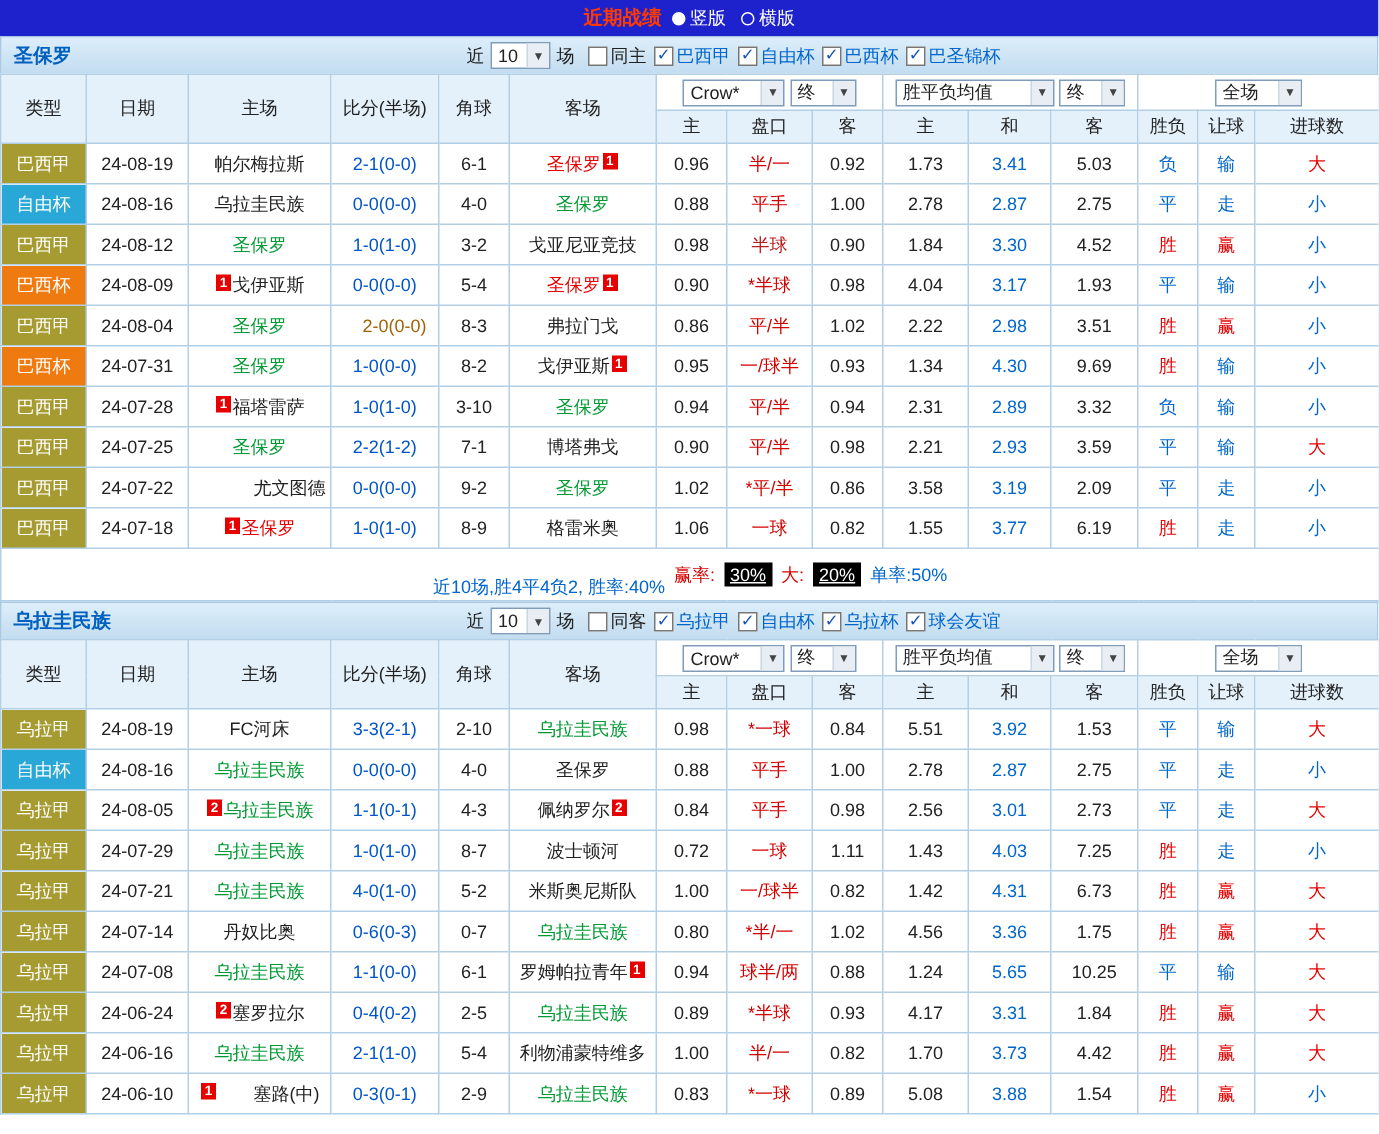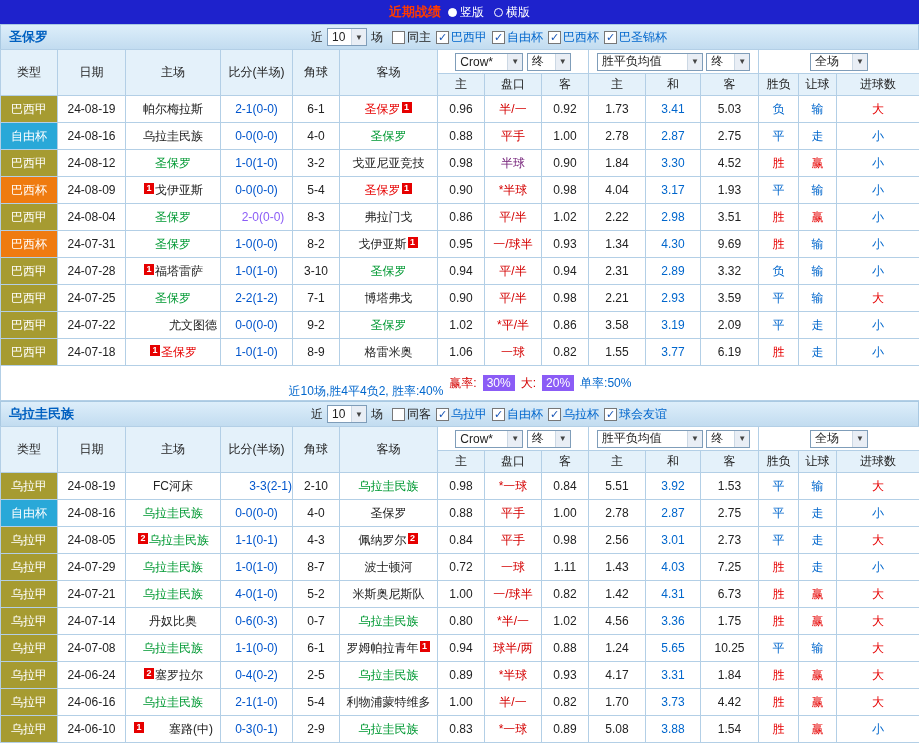--- a/index.html
+++ b/index.html
@@ -33,21 +33,21 @@
   table { border-collapse:collapse; width:919px; table-layout:fixed; }
   th, td { border:1px solid #b3cfe6; text-align:center; padding:0; overflow:hidden; white-space:nowrap; }
   thead th { background:#e4f1fa; font-weight:normal; color:#222; height:22px; }
   thead th.selcell { background:#fff; height:24px; }
   tbody td { height:27px; background:#fff; }
   td.league { color:#fff; }
   .rc { display:inline-block; background:#e60000; color:#fff; font-size:9px; font-weight:bold; line-height:11px; min-width:10px; height:11px; vertical-align:3px; margin:0 1px; }
   .tn { cursor:pointer; }
   .summary-row td { height:24px; }
   .summary { display:inline-flex; justify-content:center; align-items:center; gap:6px; }
-  .pct-badge { background:#8b5cf6; color:#fff; padding:1px 4px; }
+  .pct-badge { background:#000000; color:#fff; padding:1px 4px;text-decoration:underline; }
 </style>
 </head>
 <body>
 
 <div class="topbar">
   <span class="topbar-title">近期战绩</span>
   <span style="display:inline-flex;gap:10px;">
       <span class="radio-item">
         <span class="radio selected"></span>
         <span>竖版</span>
@@ -194,21 +194,21 @@
           <td style="color: rgb(0, 102, 204);">小</td>
         </tr>
         <tr>
           <td class="league" style="background: rgb(166, 155, 49);">巴西甲</td>
           <td>24-08-12</td>
           <td><span class="tn" style="color: rgb(0, 153, 51);">圣保罗</span></td>
           <td style="color: rgb(0, 85, 204);">1-0(1-0)</td>
           <td>3-2</td>
           <td><span class="tn" style="color: rgb(34, 34, 34);">戈亚尼亚竞技</span></td>
           <td>0.98</td>
-          <td style="color: #701a75;">半球</td>
+          <td style="color: #b91c1c;">半球</td>
           <td>0.90</td>
           <td>1.84</td>
           <td style="color: rgb(0, 102, 204);">3.30</td>
           <td>4.52</td>
           <td style="color: rgb(230, 0, 0);">胜</td>
           <td style="color: rgb(230, 0, 0);">赢</td>
           <td style="color: rgb(0, 102, 204);">小</td>
         </tr>
         <tr>
           <td class="league" style="background: rgb(239, 123, 16);">巴西杯</td>
@@ -224,21 +224,21 @@
           <td style="color: rgb(0, 102, 204);">3.17</td>
           <td>1.93</td>
           <td style="color: rgb(0, 102, 204);">平</td>
           <td style="color: rgb(0, 102, 204);">输</td>
           <td style="color: rgb(0, 102, 204);">小</td>
         </tr>
         <tr>
           <td class="league" style="background: rgb(166, 155, 49);">巴西甲</td>
           <td>24-08-04</td>
           <td><span class="tn" style="color: rgb(0, 153, 51);">圣保罗</span></td>
-          <td style="color: #8b5cf6; padding-left: 13px;">2-0(0-0)</td>
+          <td style="color: #a16207; padding-left: 13px;">2-0(0-0)</td>
           <td>8-3</td>
           <td><span class="tn" style="color: rgb(34, 34, 34);">弗拉门戈</span></td>
           <td>0.86</td>
           <td style="color: rgb(212, 0, 0);">平/半</td>
           <td>1.02</td>
           <td>2.22</td>
           <td style="color: rgb(0, 102, 204);">2.98</td>
           <td>3.51</td>
           <td style="color: rgb(230, 0, 0);">胜</td>
           <td style="color: rgb(230, 0, 0);">赢</td>
@@ -440,21 +440,21 @@
         <th>胜负</th>
         <th>让球</th>
         <th>进球数</th>
       </tr>
     </thead>
     <tbody>
         <tr>
           <td class="league" style="background: rgb(166, 155, 49);">乌拉甲</td>
           <td>24-08-19</td>
           <td><span class="tn" style="color: rgb(34, 34, 34);">FC河床</span></td>
-          <td style="color: rgb(0, 85, 204); text-align: right;">3-3(2-1)</td>
+          <td style="color: rgb(0, 85, 204);">3-3(2-1)</td>
           <td>2-10</td>
           <td><span class="tn" style="color: rgb(0, 153, 51);">乌拉圭民族</span></td>
           <td>0.98</td>
           <td style="color: rgb(212, 0, 0);">*一球</td>
           <td>0.84</td>
           <td>5.51</td>
           <td style="color: rgb(0, 102, 204);">3.92</td>
           <td>1.53</td>
           <td style="color: rgb(0, 102, 204);">平</td>
           <td style="color: rgb(0, 102, 204);">输</td>

